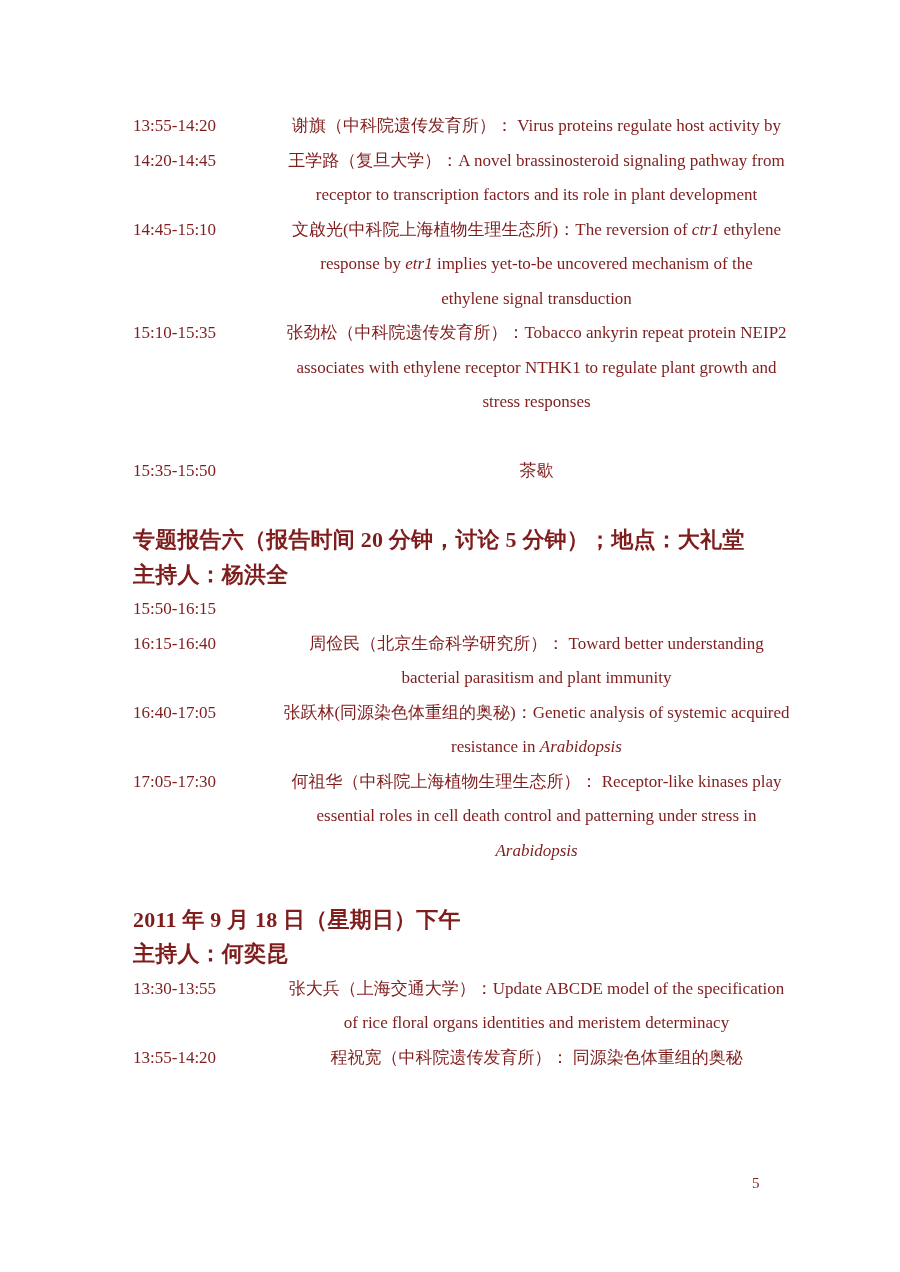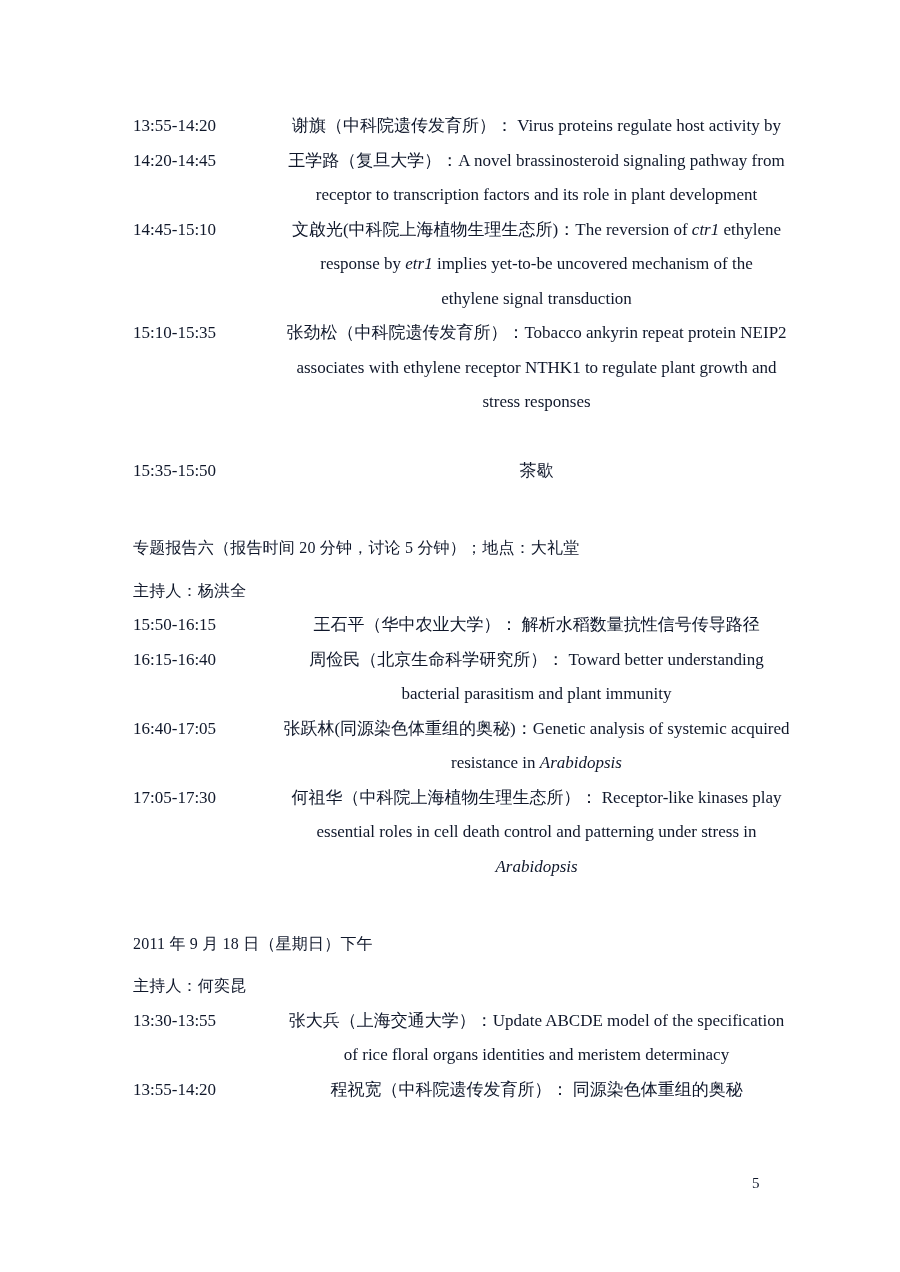--- a/index.html
+++ b/index.html
@@ -8,21 +8,21 @@
     background: #ffffff;
   }
   .page {
     position: relative;
     width: 789px;
     height: 1272px;
     background: #ffffff;
     overflow: hidden;
     font-family: "Liberation Serif", "DejaVu Serif", serif;
     font-size: 17px;
-    color: #0f172a;
+    color: #7f1d1d;
   }
   .doc {
     position: absolute;
     left: 133px;
     top: 109px;
     width: 700px;
   }
   .row {
     display: flex;
     align-items: flex-start;
@@ -38,26 +38,25 @@
     text-align: center;
   }
   .line {
     line-height: 34.5px;
     white-space: nowrap;
   }
   .line em {
     font-style: italic;
   }
   .heading {
-    font-weight: normal;
+    font-weight: bold;
     line-height: 34.5px;
     white-space: nowrap;
-    font-size: 16px;
+    font-size: 22px;
     letter-spacing: 0.2px;
-    margin-top: 8px;
   }
   .blank {
     height: 34.5px;
   }
   .page-number {
     position: absolute;
     left: 752px;
     top: 1173px;
     font-size: 15px;
     line-height: 20px;
@@ -102,23 +101,20 @@
         <div class="time">15:35-15:50</div>
         <div class="lines">
           <div class="line"><span>茶歇</span></div>
         </div>
       </div>
       <div class="blank"></div>
       <div class="heading section">专题报告六（报告时间 20 分钟，讨论 5 分钟）；地点：大礼堂</div>
       <div class="heading chair">主持人：杨洪全</div>
       <div class="row">
         <div class="time">15:50-16:15</div>
-        <div class="lines">
-          <div class="line"><span>王石平（华中农业大学）： 解析水稻数量抗性信号传导路径</span></div>
-        </div>
       </div>
       <div class="row">
         <div class="time">16:15-16:40</div>
         <div class="lines">
           <div class="line"><span>周俭民（北京生命科学研究所）： Toward better understanding</span></div>
           <div class="line"><span>bacterial parasitism and plant immunity</span></div>
         </div>
       </div>
       <div class="row">
         <div class="time">16:40-17:05</div>

